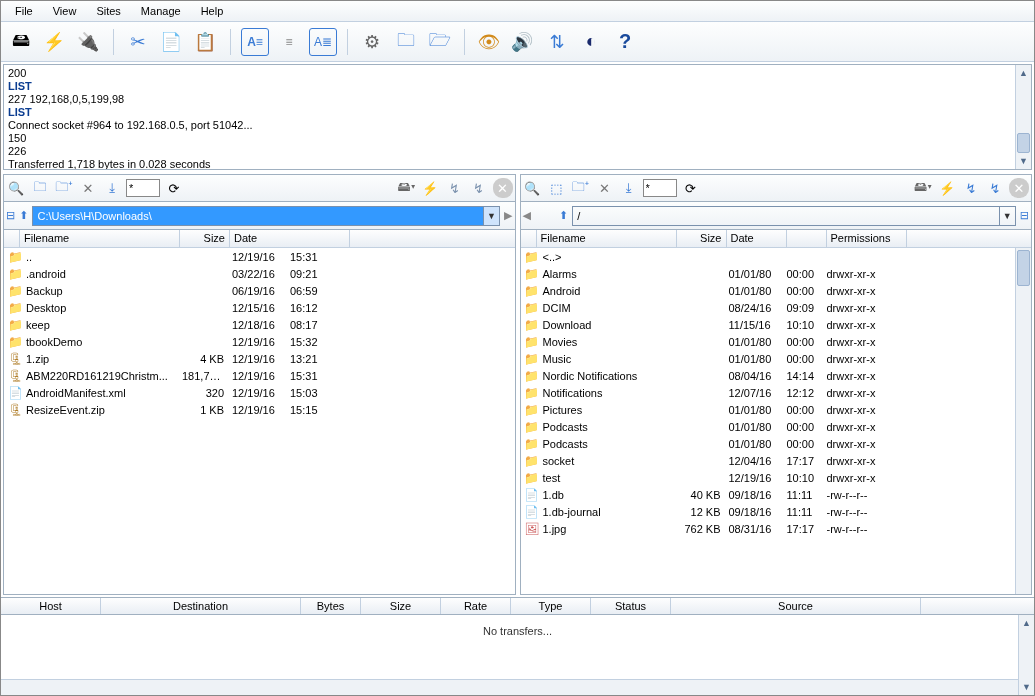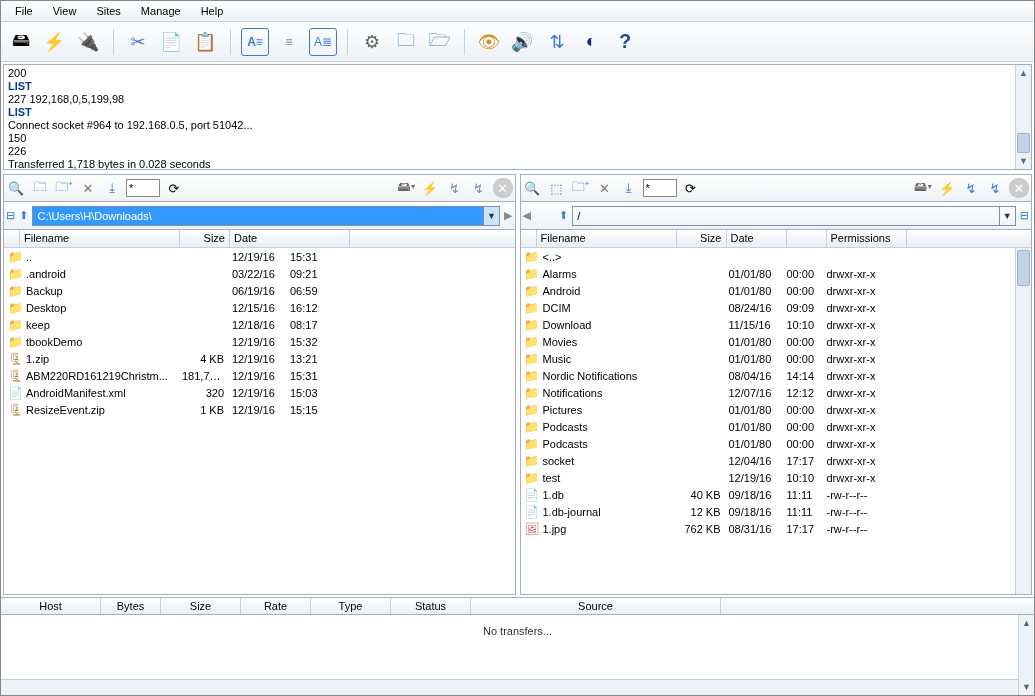--- a/index.html
+++ b/index.html
@@ -381,20 +381,21 @@
         </div>
       <div class="rside-scroll">
         <div class="rsth"></div>
       </div>
     </div>
   </div>
 </div>
 
 <div class="queue-head" id="qhead">
     <div class="qh" style="width: 100px;">Host</div>
+    <div class="qh" style="width: 200px;">Destination</div>
     <div class="qh" style="width: 60px;">Bytes</div>
     <div class="qh" style="width: 80px;">Size</div>
     <div class="qh" style="width: 70px;">Rate</div>
     <div class="qh" style="width: 80px;">Type</div>
     <div class="qh" style="width: 80px;">Status</div>
     <div class="qh" style="width: 250px;">Source</div>
   </div>
 <div class="queue-body">
   <span>No transfers...</span>
   <div class="scroll">

